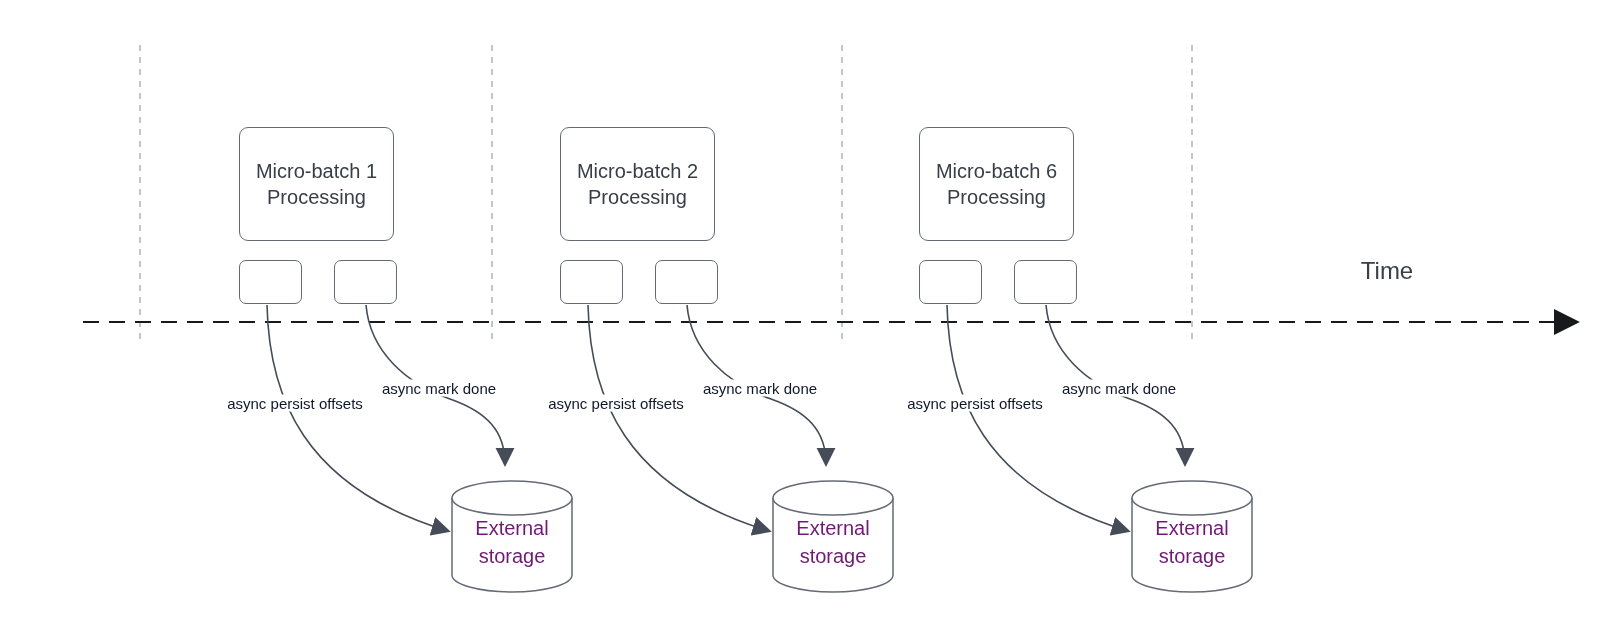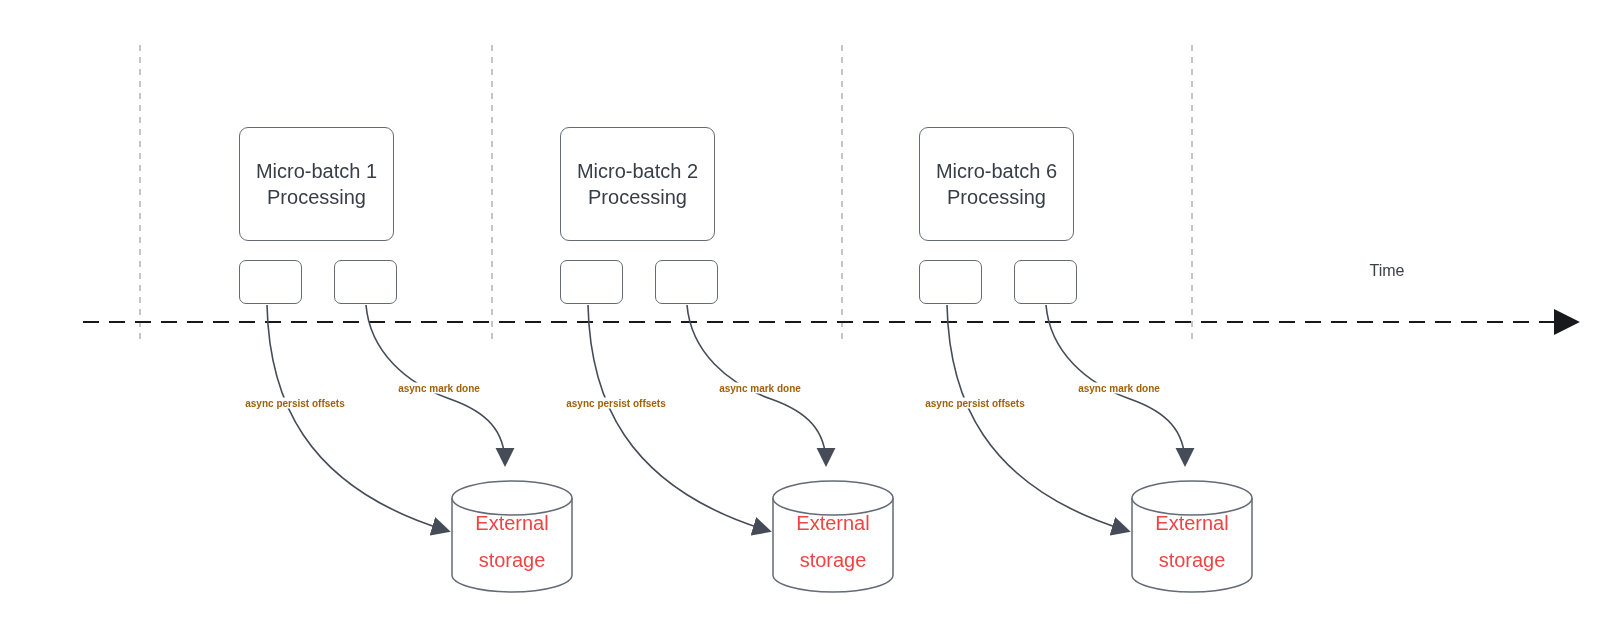--- a/index.html
+++ b/index.html
@@ -21,36 +21,36 @@
     font-size:20px;line-height:26px;color:#383e48;
   }
   .sub-box{
     position:absolute;top:260px;width:61px;height:42px;
     border:1.5px solid #646b76;border-radius:7px;background:#fff;
   }
   .sub-a{left:0}.sub-b{left:95px}
 
   .flow-label{
     position:absolute;transform:translate(-50%,-50%);
-    font-size:10px;font-weight:bold;color:#a16207;white-space:nowrap;
+    font-size:15px;font-weight:normal;color:#0f172a;white-space:nowrap;
     background:#ffffff;padding:0 3px;
   }
   .persist-label{left:56px;top:403px}
   .done-label{left:200px;top:388px}
 
   .storage-label{
     position:absolute;left:213px;top:497px;width:120px;height:90px;
     display:flex;align-items:center;justify-content:center;
     text-align:center;box-sizing:border-box;padding:0 12px;
   }
-  .storage-label span{font-size:20px;line-height:37px;color:#ef4444;}
+  .storage-label span{font-size:20px;line-height:28px;color:#701a75;}
 
   .time-label{
     position:absolute;left:1387px;top:271px;transform:translate(-50%,-50%);
-    font-size:16px;color:#3a4048;white-space:nowrap;
+    font-size:24px;color:#3a4048;white-space:nowrap;
   }
 </style>
 </head>
 <body>
 
 <div class="canvas">
 
   <svg class="layer" width="1600" height="642" viewBox="0 0 1600 642">
     <defs>
       <marker id="ah" viewBox="0 0 10 10" refX="8.5" refY="5" markerWidth="12" markerHeight="12" orient="auto-start-reverse">

